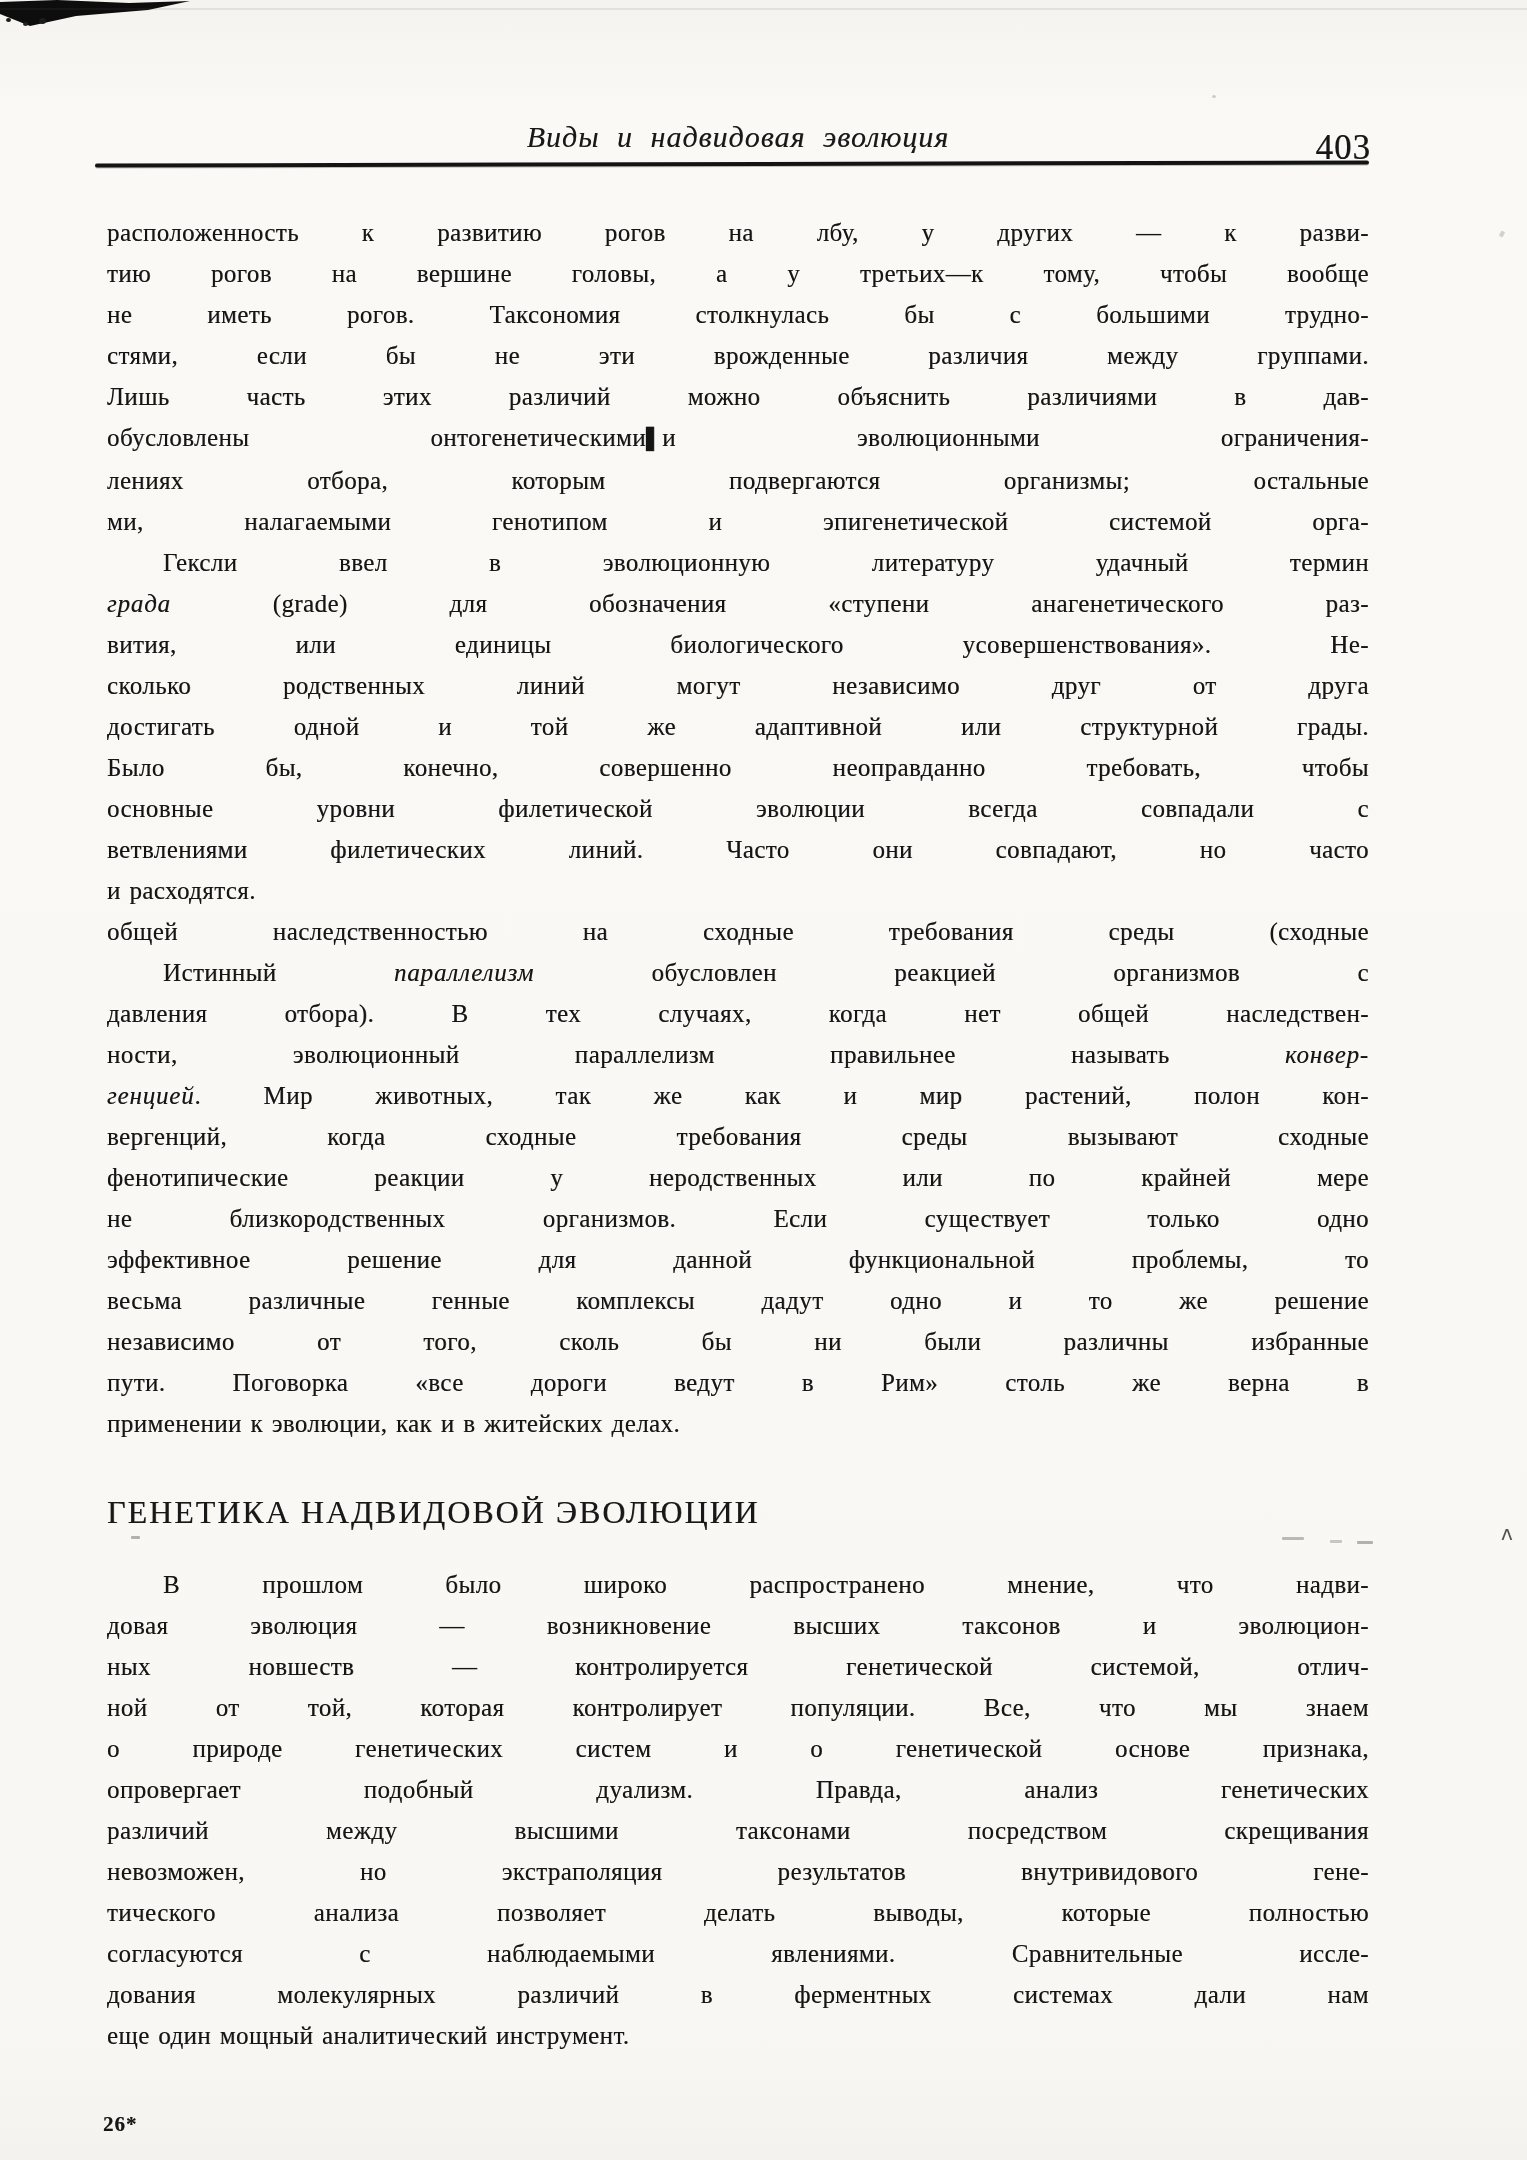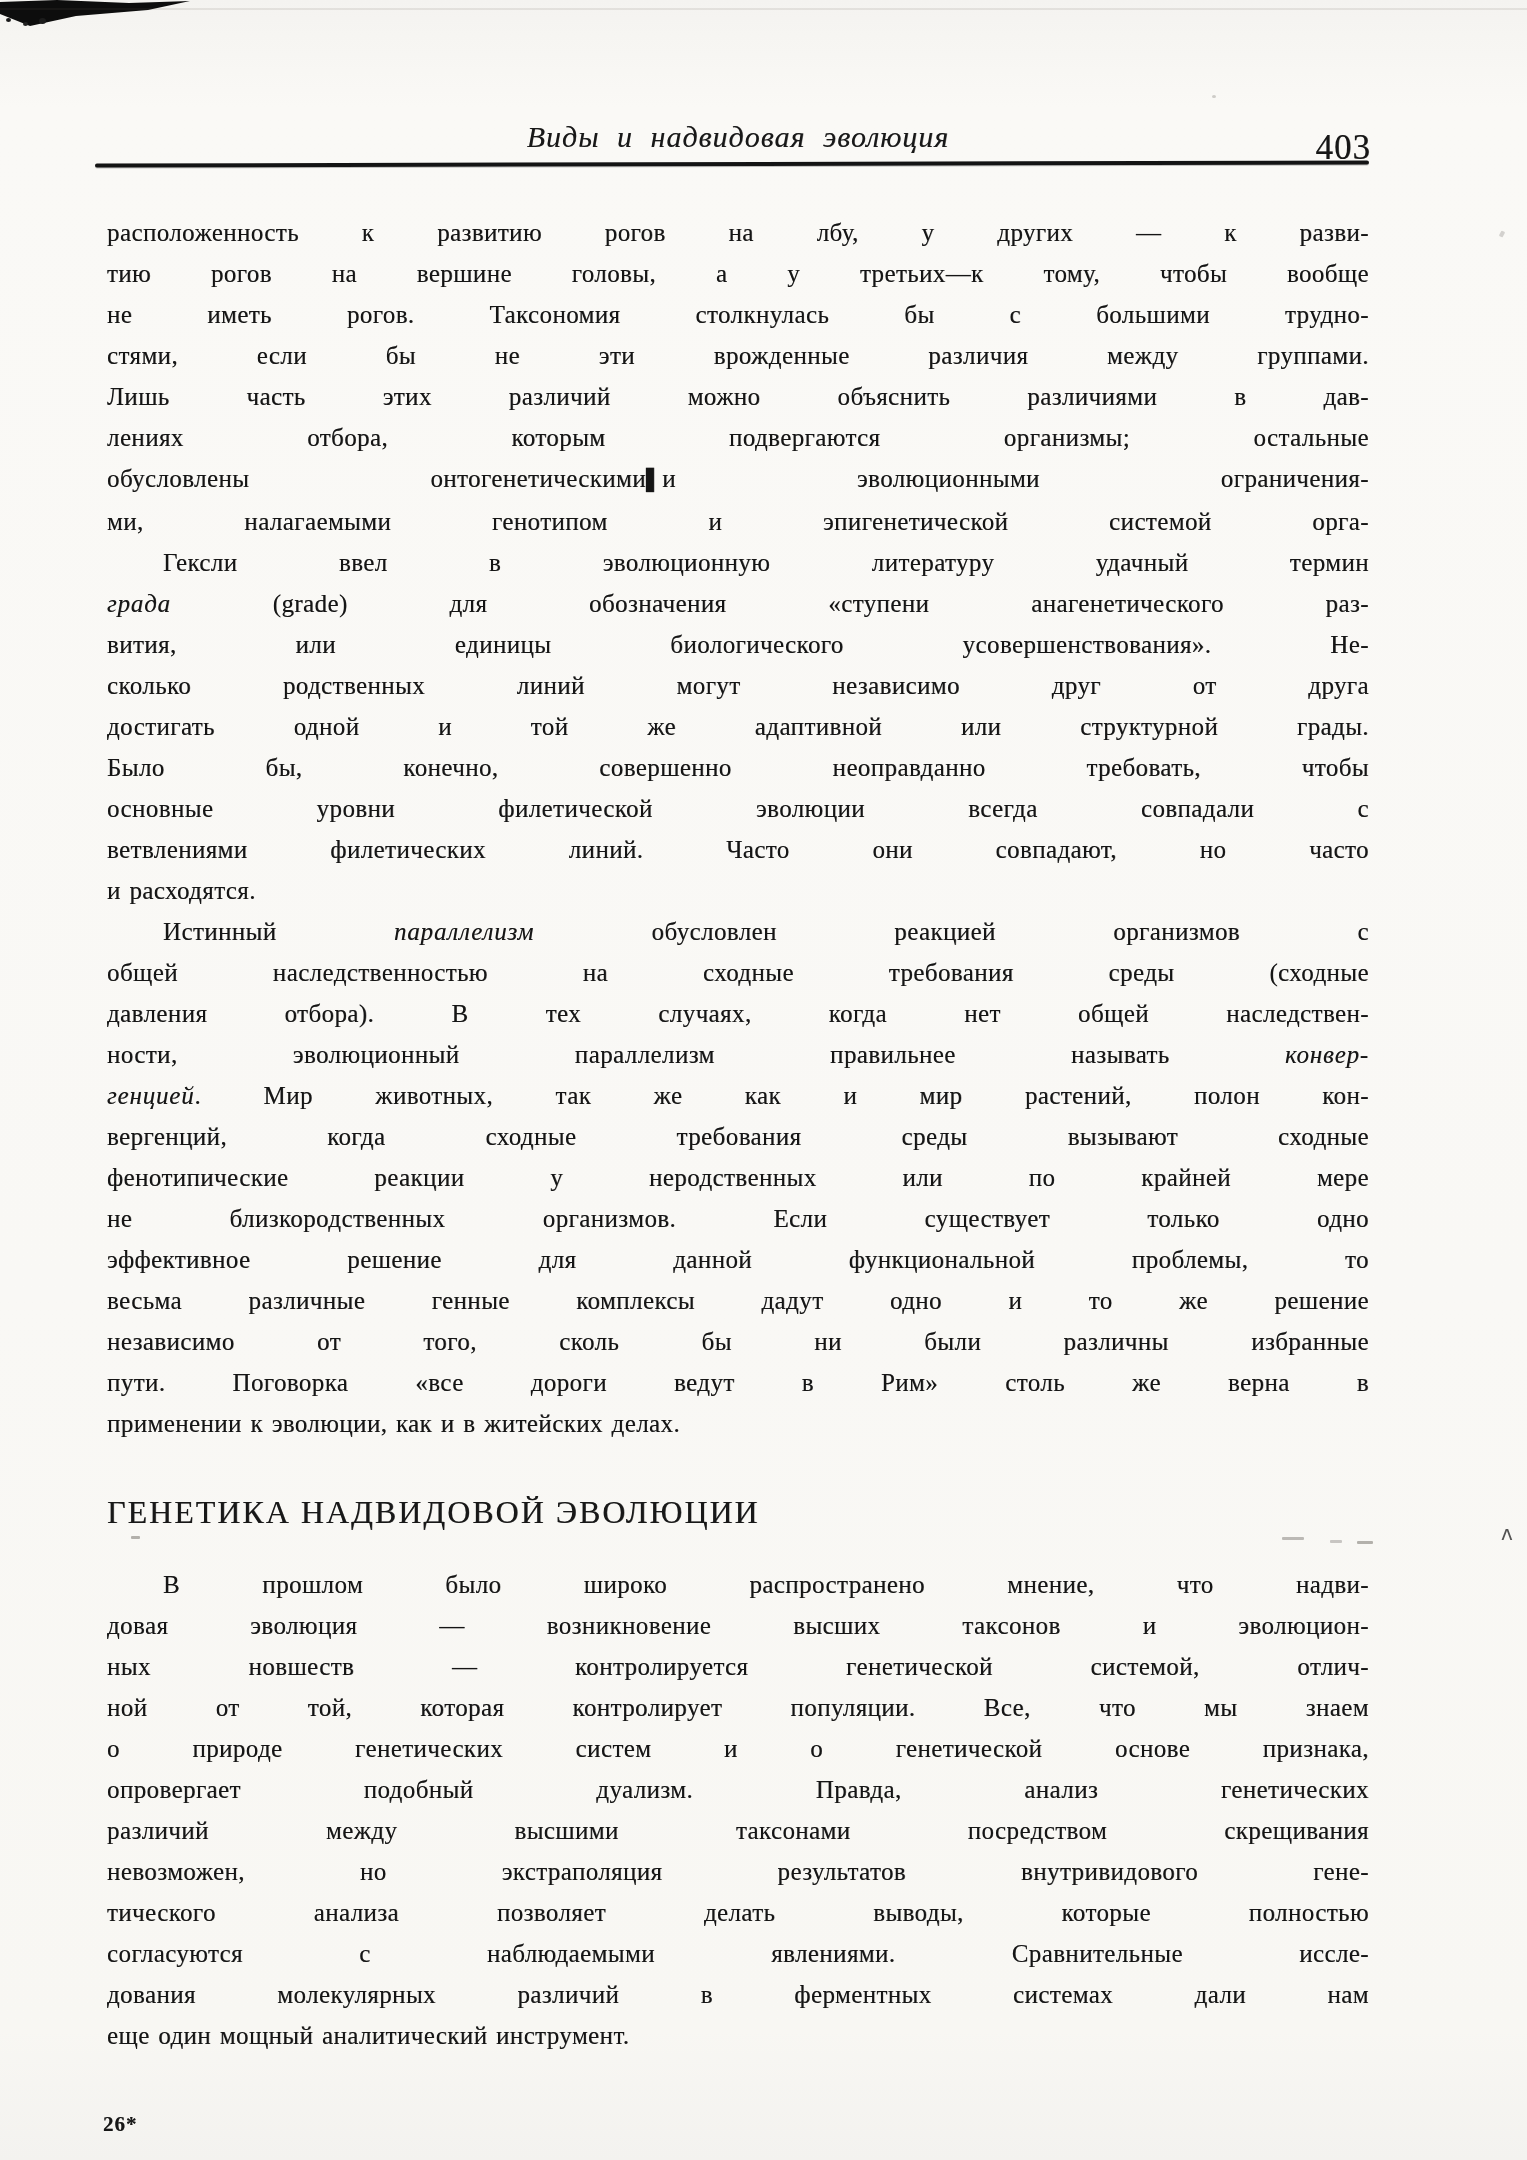--- a/index.html
+++ b/index.html
@@ -84,38 +84,38 @@
 
   <div class="rule"></div>
 
   <main class="bodytext" id="bodytext">
       <div class="para">
         <div class="line">расположенность к развитию рогов на лбу, у других — к разви-</div>
         <div class="line">тию рогов на вершине головы, а у третьих—к тому, чтобы вообще</div>
         <div class="line">не иметь рогов. Таксономия столкнулась бы с большими трудно-</div>
         <div class="line">стями, если бы не эти врожденные различия между группами.</div>
         <div class="line">Лишь часть этих различий можно объяснить различиями в дав-</div>
+        <div class="line">обусловлены онтогенетическими<span class="blot">▌</span>и эволюционными ограничения-</div>
         <div class="line">лениях отбора, которым подвергаются организмы; остальные</div>
-        <div class="line">обусловлены онтогенетическими<span class="blot">▌</span>и эволюционными ограничения-</div>
         <div class="line">ми, налагаемыми генотипом и эпигенетической системой орга-</div>
       </div>
       <div class="para">
         <div class="line indent">Гексли ввел в эволюционную литературу удачный термин</div>
         <div class="line"><i>града</i> (grade) для обозначения «ступени анагенетического раз-</div>
         <div class="line">вития, или единицы биологического усовершенствования». Не-</div>
         <div class="line">сколько родственных линий могут независимо друг от друга</div>
         <div class="line">достигать одной и той же адаптивной или структурной грады.</div>
         <div class="line">Было бы, конечно, совершенно неоправданно требовать, чтобы</div>
         <div class="line">основные уровни филетической эволюции всегда совпадали с</div>
         <div class="line">ветвлениями филетических линий. Часто они совпадают, но часто</div>
         <div class="line last">и расходятся.</div>
       </div>
       <div class="para">
+        <div class="line">общей наследственностью на сходные требования среды (сходные</div>
         <div class="line indent">Истинный <i>параллелизм</i> обусловлен реакцией организмов с</div>
-        <div class="line">общей наследственностью на сходные требования среды (сходные</div>
         <div class="line">давления отбора). В тех случаях, когда нет общей наследствен-</div>
         <div class="line">ности, эволюционный параллелизм правильнее называть <i>конвер-</i></div>
         <div class="line"><i>генцией</i>. Мир животных, так же как и мир растений, полон кон-</div>
         <div class="line">вергенций, когда сходные требования среды вызывают сходные</div>
         <div class="line">фенотипические реакции у неродственных или по крайней мере</div>
         <div class="line">не близкородственных организмов. Если существует только одно</div>
         <div class="line">эффективное решение для данной функциональной проблемы, то</div>
         <div class="line">весьма различные генные комплексы дадут одно и то же решение</div>
         <div class="line">независимо от того, сколь бы ни были различны избранные</div>
         <div class="line">пути. Поговорка «все дороги ведут в Рим» столь же верна в</div>

